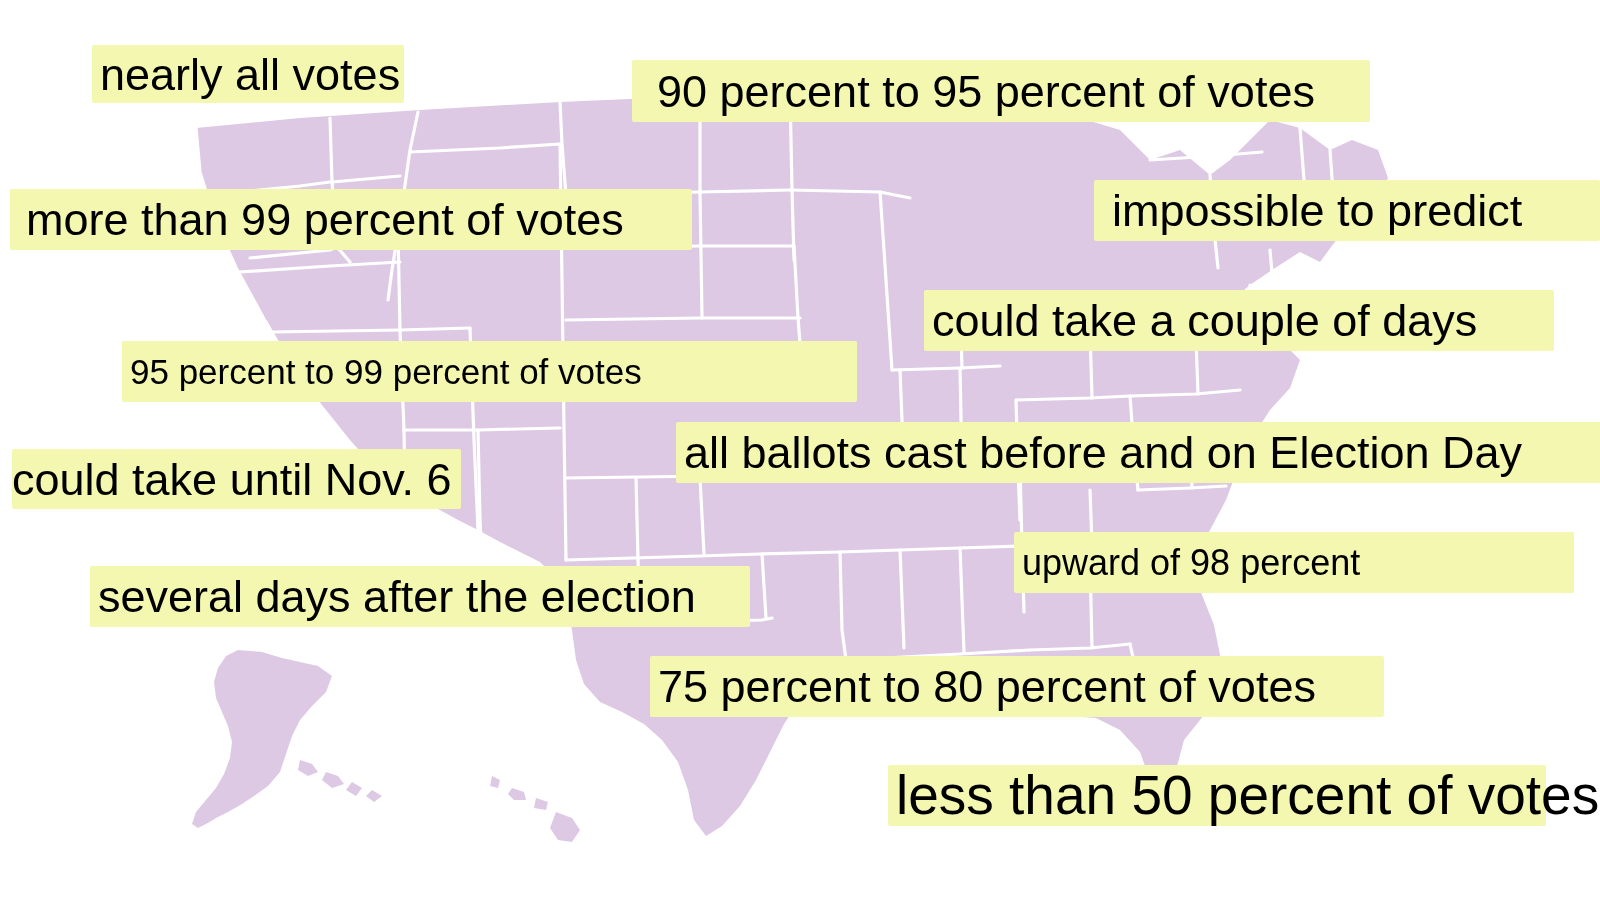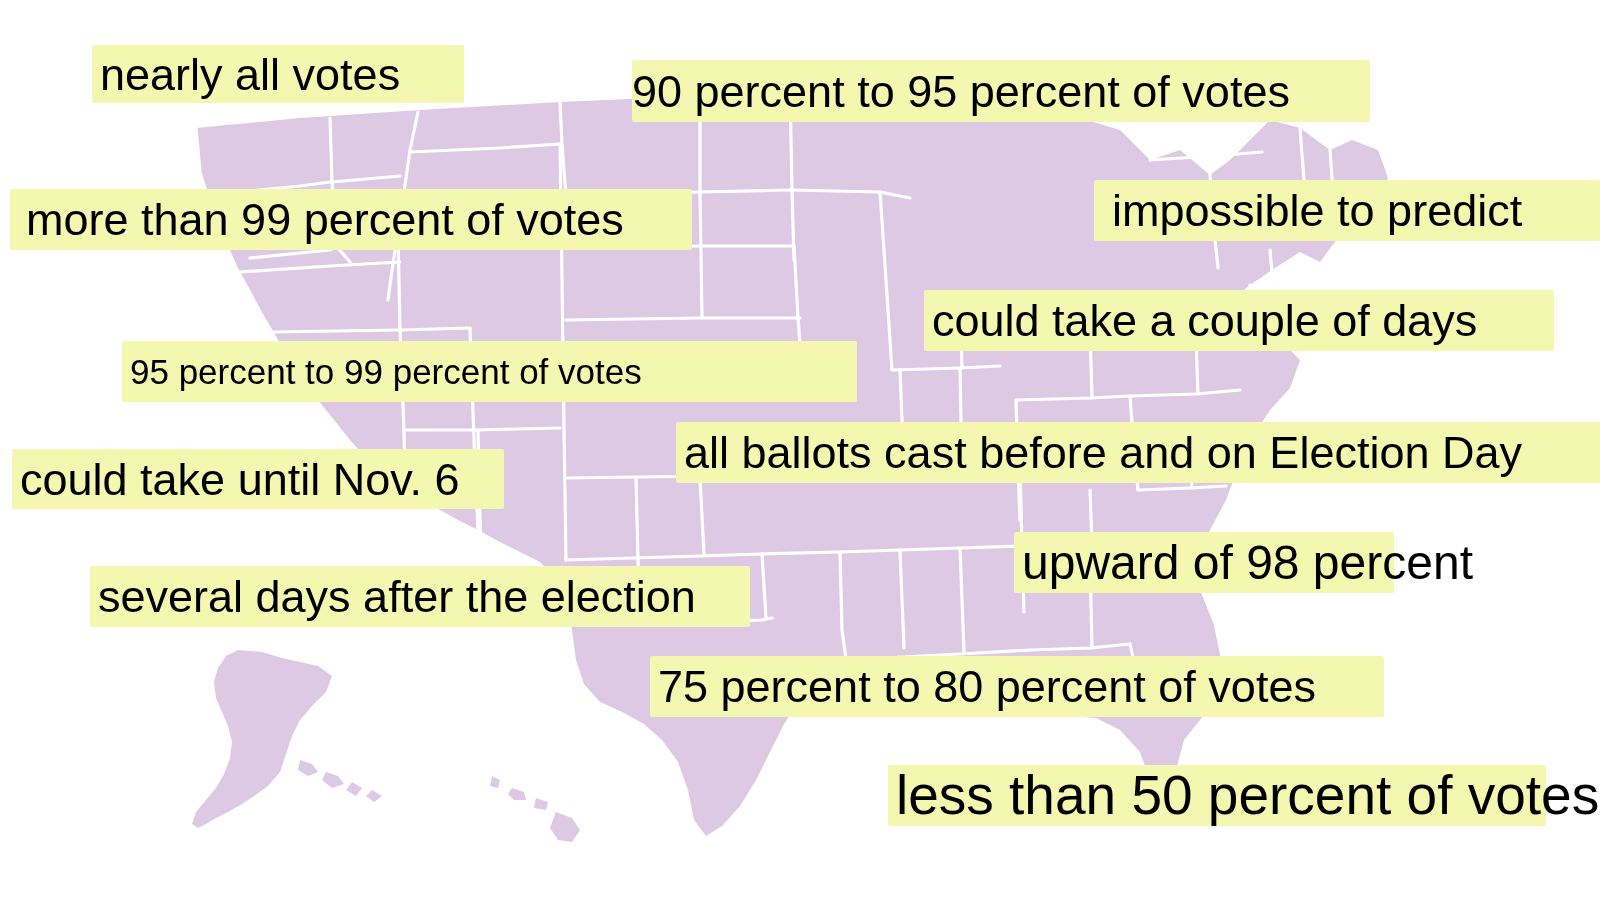--- a/index.html
+++ b/index.html
@@ -154,53 +154,53 @@
           <path d="M1210,175 L1214,230 L1218,268"></path>
           <path d="M1150,160 L1214,156 L1262,152"></path>
           <path d="M1300,128 L1304,180 L1308,212"></path>
           <path d="M1308,212 L1352,208 L1374,204"></path>
           <path d="M1330,150 L1334,206"></path>
         </g>
       </g>
     </svg>
   </div>
 
-  <div class="label" style="left:92px; top:45px; width:372px; height:58px; font-size:45px; padding:0 8px;">
+  <div class="label" style="left:92px; top:45px; width:312px; height:58px; font-size:45px; padding:0 8px;">
     <span>nearly all votes</span>
   </div>
 
-  <div class="label" style="left:632px; top:60px; width:738px; height:62px; font-size:45px; padding:0 0;">
+  <div class="label" style="left:632px; top:60px; width:738px; height:62px; font-size:45px; padding:0 25px;">
     <span>90 percent to 95 percent of votes</span>
   </div>
 
   <div class="label" style="left:10px; top:189px; width:682px; height:61px; font-size:45px; padding:0 16px;">
     <span>more than 99 percent of votes</span>
   </div>
 
   <div class="label" style="left:1094px; top:180px; width:506px; height:61px; font-size:45px; padding:16px 18px;">
     <span>impossible to predict</span>
   </div>
 
   <div class="label" style="left:924px; top:290px; width:630px; height:61px; font-size:45px; padding:0 8px;">
     <span>could take a couple of days</span>
   </div>
 
   <div class="label" style="left:122px; top:341px; width:735px; height:61px; font-size:35px; padding:0 8px;">
     <span>95 percent to 99 percent of votes</span>
   </div>
 
-  <div class="label" style="left:12px; top:449px; width:492px; height:60px; font-size:45px; padding:0 8px;">
+  <div class="label" style="left:12px; top:449px; width:449px; height:60px; font-size:45px; padding:0 0;">
     <span>could take until Nov. 6</span>
   </div>
 
   <div class="label" style="left:648px; top:422px; width:944px; height:61px; font-size:45px; padding:0 8px;margin-left:28px;">
     <span>all ballots cast before and on Election Day</span>
   </div>
 
-  <div class="label" style="left:1014px; top:532px; width:380px; height:61px; font-size:48px; padding:12px 8px;">
+  <div class="label" style="left:1014px; top:532px; width:560px; height:61px; font-size:36px; padding:12px 8px;">
     <span>upward of 98 percent</span>
   </div>
 
   <div class="label" style="left:90px; top:566px; width:660px; height:61px; font-size:45px; padding:0 8px;">
     <span>several days after the election</span>
   </div>
 
   <div class="label" style="left:650px; top:656px; width:734px; height:61px; font-size:45px; padding:12px 8px;">
     <span>75 percent to 80 percent of votes</span>
   </div>

